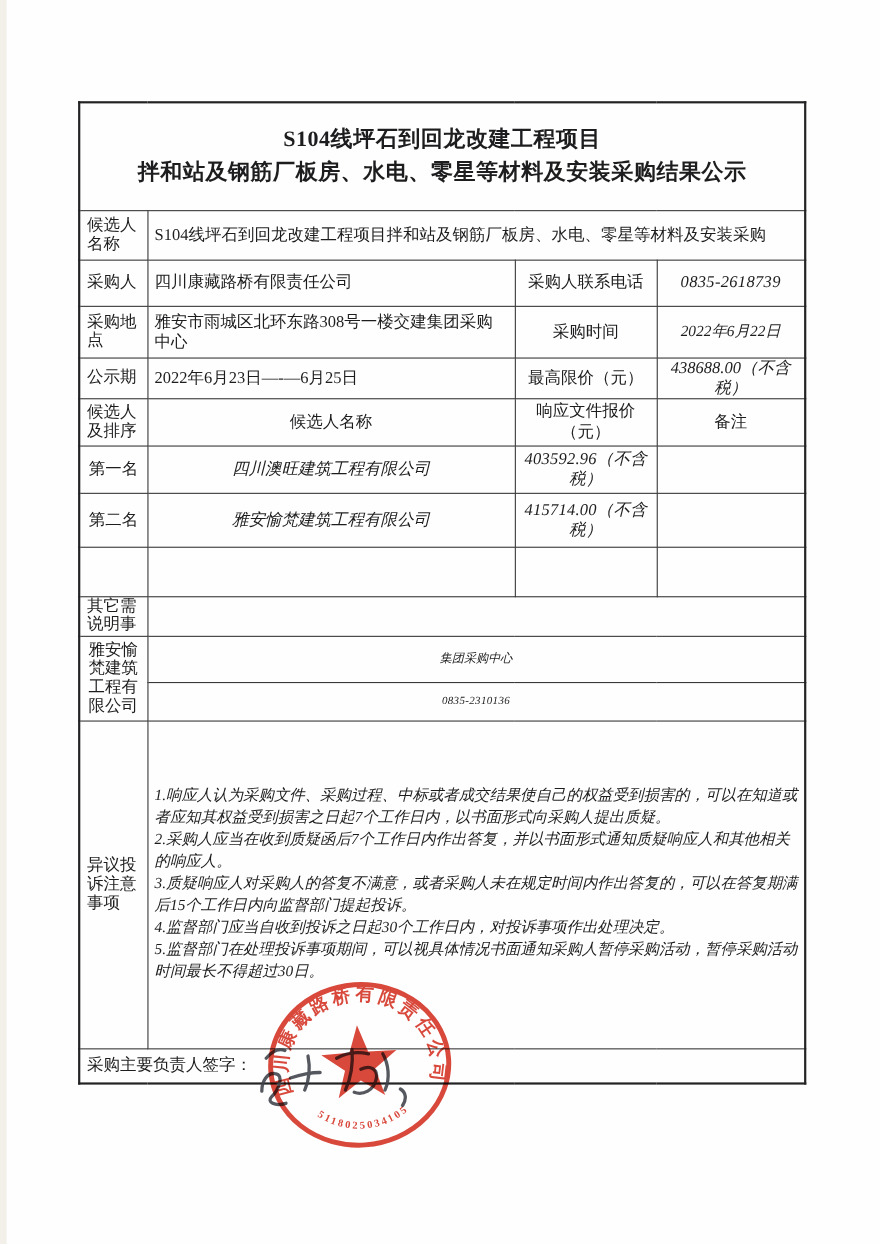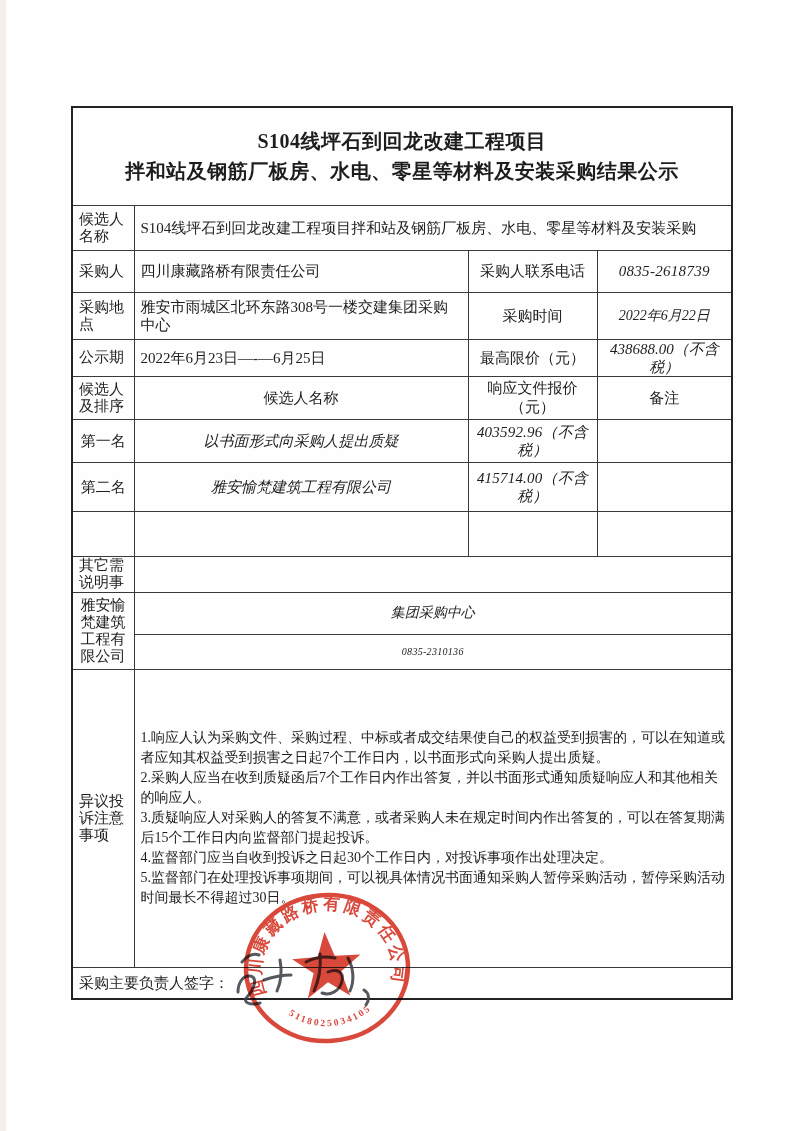--- a/index.html
+++ b/index.html
@@ -6,21 +6,21 @@
   body{
     width:800px;height:1131px;position:relative;
     background:#fefefe;
     font-family:"Liberation Serif","DejaVu Serif",serif;
     color:#1d1d1f;
   }
   .page{position:absolute;inset:0;overflow:hidden;}
   .scan-edge{position:absolute;left:0;top:0;width:6px;height:1131px;background:#eceadf;opacity:.7;}
 
   table.doc{
-    position:absolute;left:71px;top:106px;width:660px;
+    position:absolute;left:71px;top:92px;width:660px;
     border-collapse:collapse;table-layout:fixed;
     border:2px solid #232325;
   }
   table.doc td{
     border:1.5px solid #39393b;
     padding:0 6px;vertical-align:middle;
     font-size:15px;line-height:18px;
     overflow:hidden;
   }
   
@@ -37,21 +37,21 @@
   .lbl.center{text-align:center;}
   td.rank{text-align:center;font-size:13px;}
   td.val{}
   td.c{text-align:center;font-style:italic;}
   td.head{text-align:center;}
   .wrap-head{width:94px;margin:0 auto;line-height:19px;text-align:center;}
   td.small{font-size:13px;}
   td.price{font-size:12.5px;letter-spacing:.2px;}
   td.maxprice{font-size:12.5px;}
   td.phone{font-size:15px;letter-spacing:.3px;}
-  td.law-cell{padding:0 10px 0 8px;}
+  td.law-cell{padding:0 10px 0 8px;font-style:italic;}
   .law-item{font-size:14px;line-height:20px;text-align:left;}
   td.sign-cell{font-size:15px;padding-left:8px;}
 
   .stamp{position:absolute;left:225px;top:866px;mix-blend-mode:multiply;opacity:.92;}
   .signature{position:absolute;left:228px;top:938px;opacity:.88;}
 </style>
 </head>
 <body>
 
 <div class="page">
@@ -140,21 +140,21 @@
       <td class="head">
         <span>备注</span>
       </td>
     </tr>
 
     <tr class="r6">
       <td class="rank">
         <span>第一名</span>
       </td>
       <td class="c small">
-        <span>以书面形式向采购人提出质疑</span>
+        <span>四川澳旺建筑工程有限公司</span>
       </td>
       <td class="c price">
         <span>403592.96（不含税）</span>
       </td>
       <td class="c">
         <span></span>
       </td>
     </tr>
 
     <tr class="r7">
@@ -193,21 +193,21 @@
       </td>
       <td colspan="3">
         <span></span>
       </td>
     </tr>
 
     <tr class="r10">
       <td rowspan="2">
         <div class="lbl center">雅安愉梵建筑工程有限公司</div>
       </td>
-      <td colspan="3" class="c" style="font-size:14px">
+      <td colspan="3" class="c" style="font-size:11px">
         <span>集团采购中心</span>
       </td>
     </tr>
     <tr class="r11">
       <td colspan="3" class="c" style="font-size:10px;letter-spacing:.3px">
         <span>0835-2310136</span>
       </td>
     </tr>
 
     <tr class="r12">

